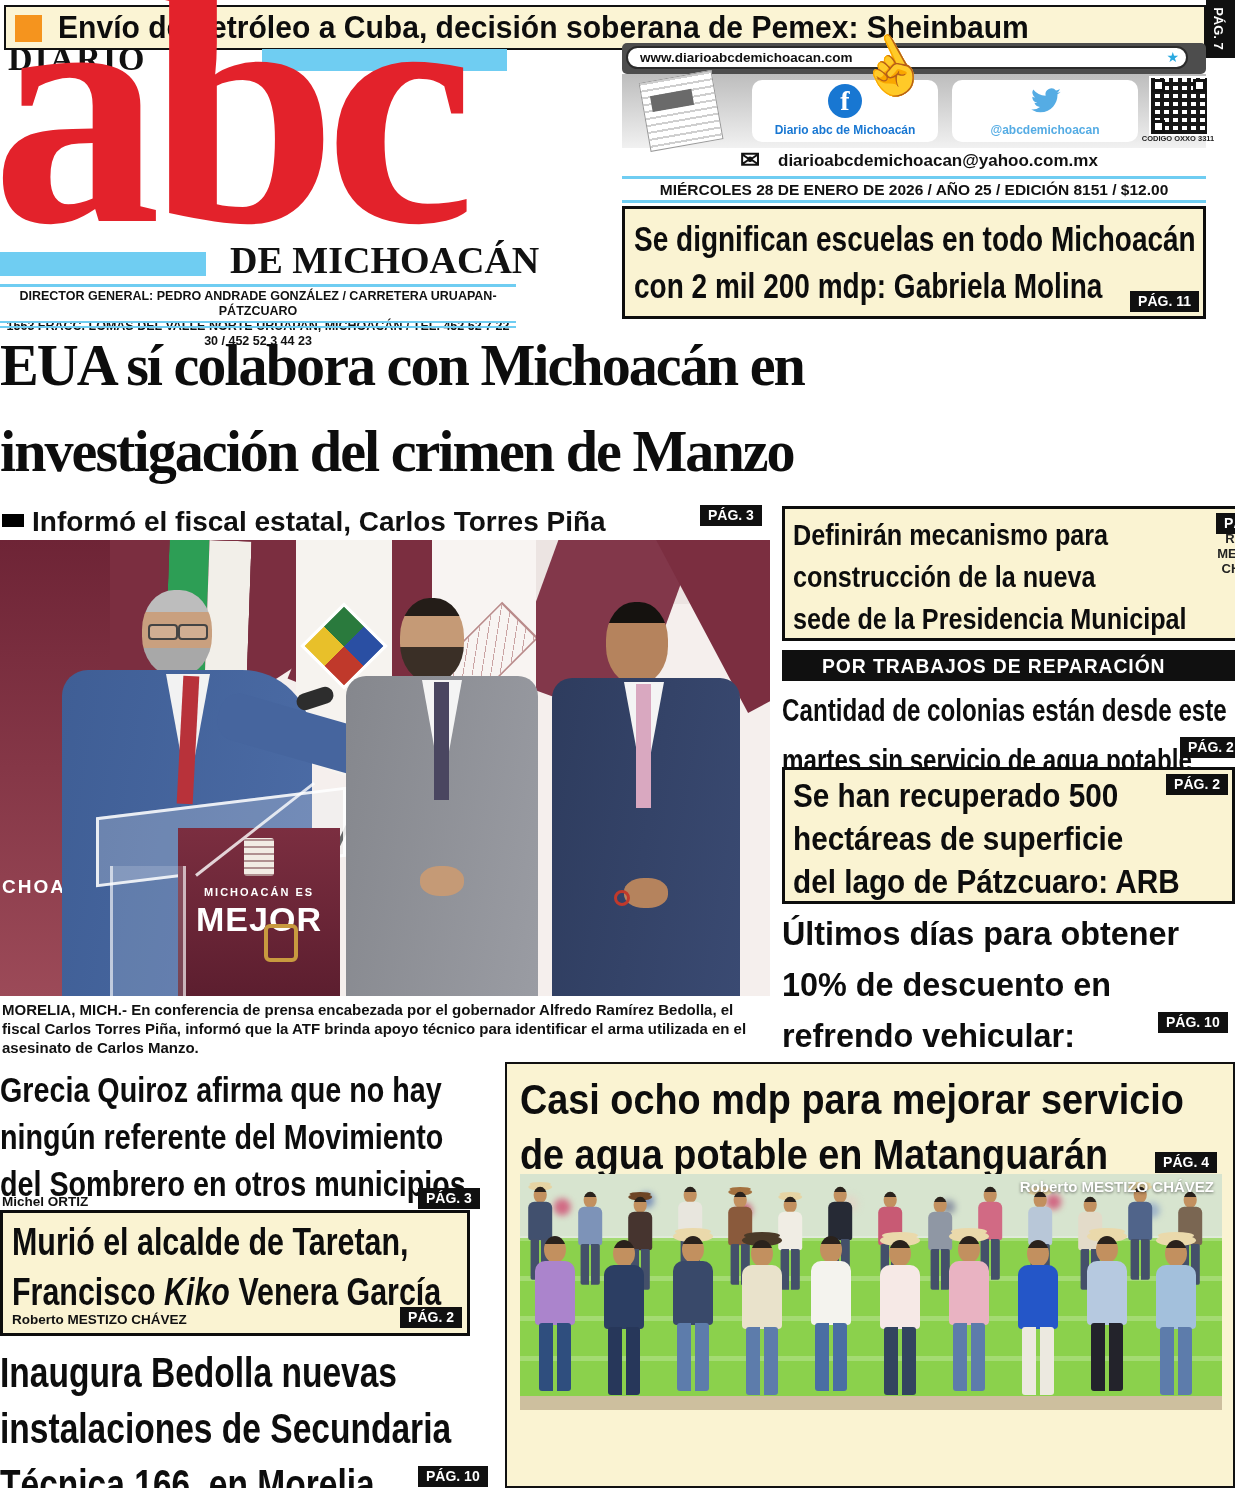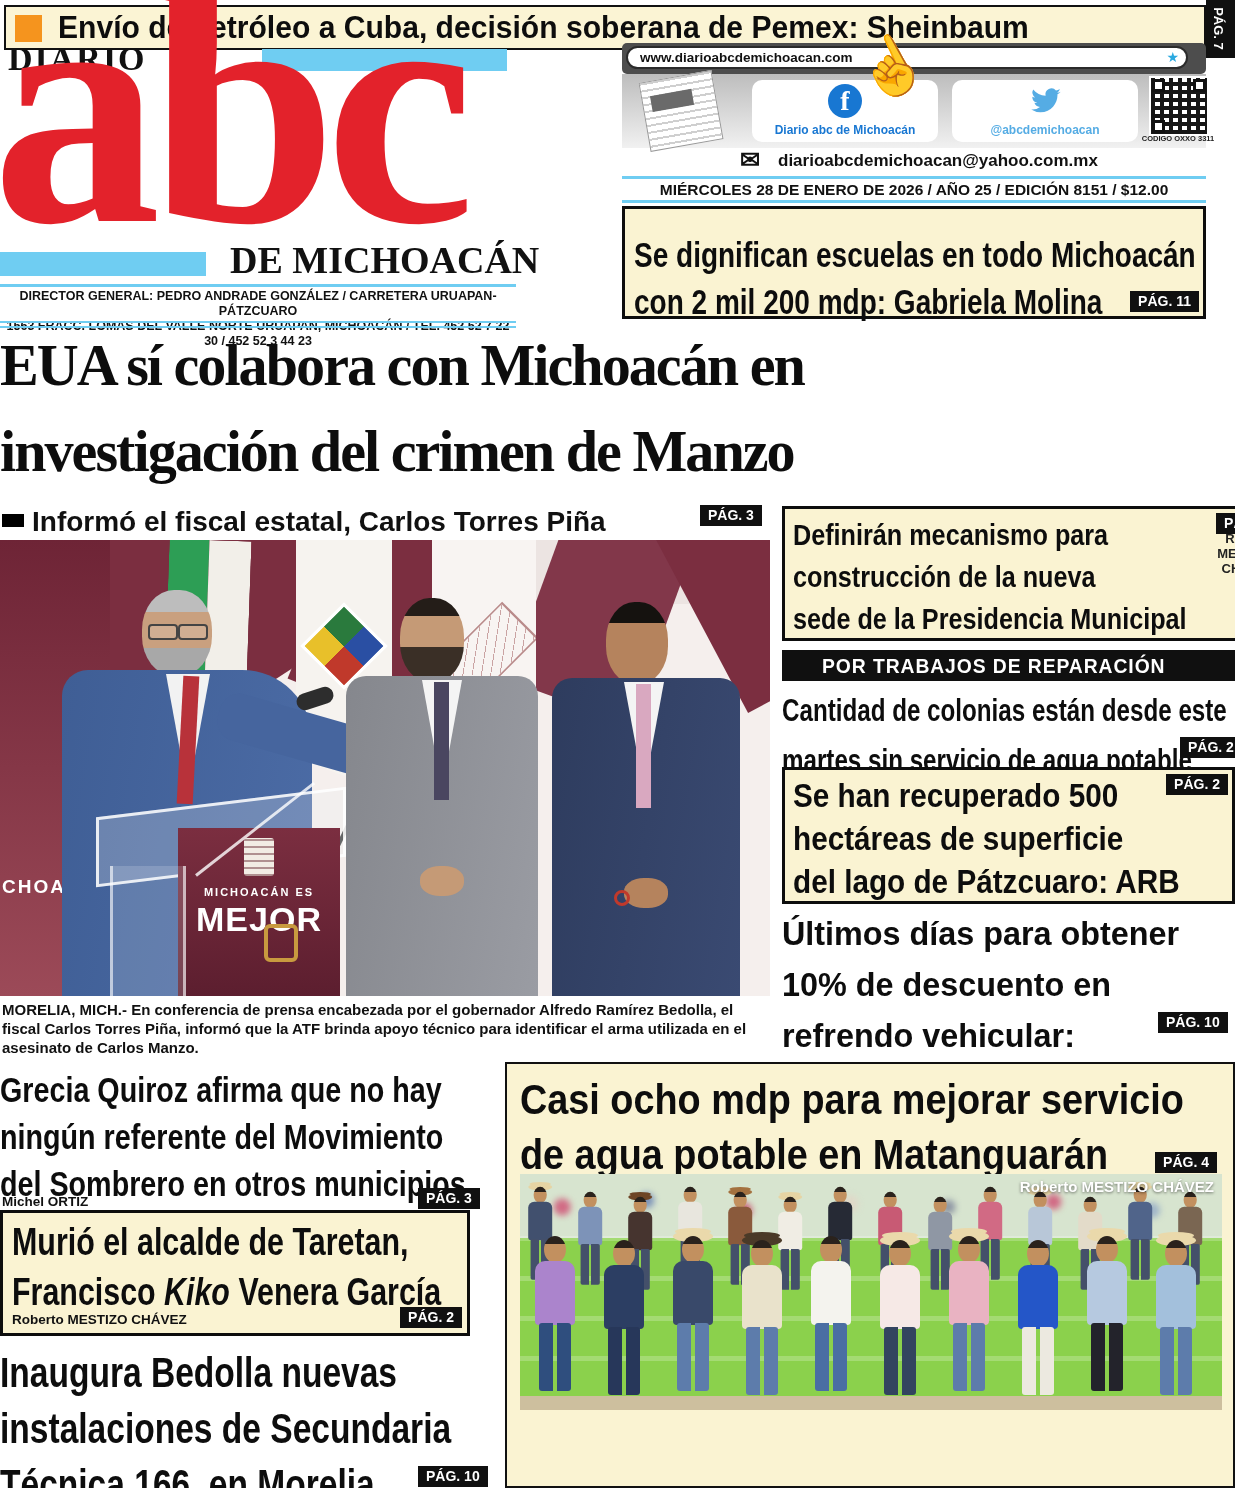--- a/index.html
+++ b/index.html
@@ -93,21 +93,21 @@
 
   <div class="abs" style="left:856px;top:34px;font-size:56px;color:#fff;-webkit-text-stroke:2.5px #000;transform:rotate(-28deg);z-index:5;">☝</div>
 
   <div class="abs b" style="left:740px;top:146px;font-size:24px;">✉</div>
   <div class="abs b" style="left:778px;top:151px;font-size:17px;">diarioabcdemichoacan@yahoo.com.mx</div>
   <div class="abs rule" style="left:622px;top:176px;width:584px;"></div>
   <div class="abs b" style="left:622px;top:181px;width:584px;text-align:center;font-size:15.5px;">MIÉRCOLES 28 DE ENERO DE 2026 / AÑO 25 / EDICIÓN 8151 / $12.00</div>
   <div class="abs rule" style="left:622px;top:200px;width:584px;"></div>
 
   <div class="abs creambox" style="left:622px;top:206px;width:584px;height:113px;">
-    <div class="hl" style="padding:22px 0 0 9px;font-size:35px;line-height:47px;">
+    <div class="hl" style="padding:6px 0 0 9px;font-size:35px;line-height:47px;">
       <span class="cx" style="transform:scaleX(.80);">Se dignifican escuelas en todo Michoacán</span><br>
       <span class="cx" style="transform:scaleX(.80);">con 2 mil 200 mdp: Gabriela Molina</span>
     </div>
     <span class="pag" style="right:4px;bottom:4px;">PÁG. 11</span>
   </div>
 
   <div class="abs serif hl" style="left:0;top:322px;font-size:59px;line-height:86px;letter-spacing:-2px;">
     <span class="cx" style="transform:scaleX(.985);">EUA sí colabora con Michoacán en</span><br>
     <span class="cx" style="transform:scaleX(.985);">investigación del crimen de Manzo</span>
   </div>

